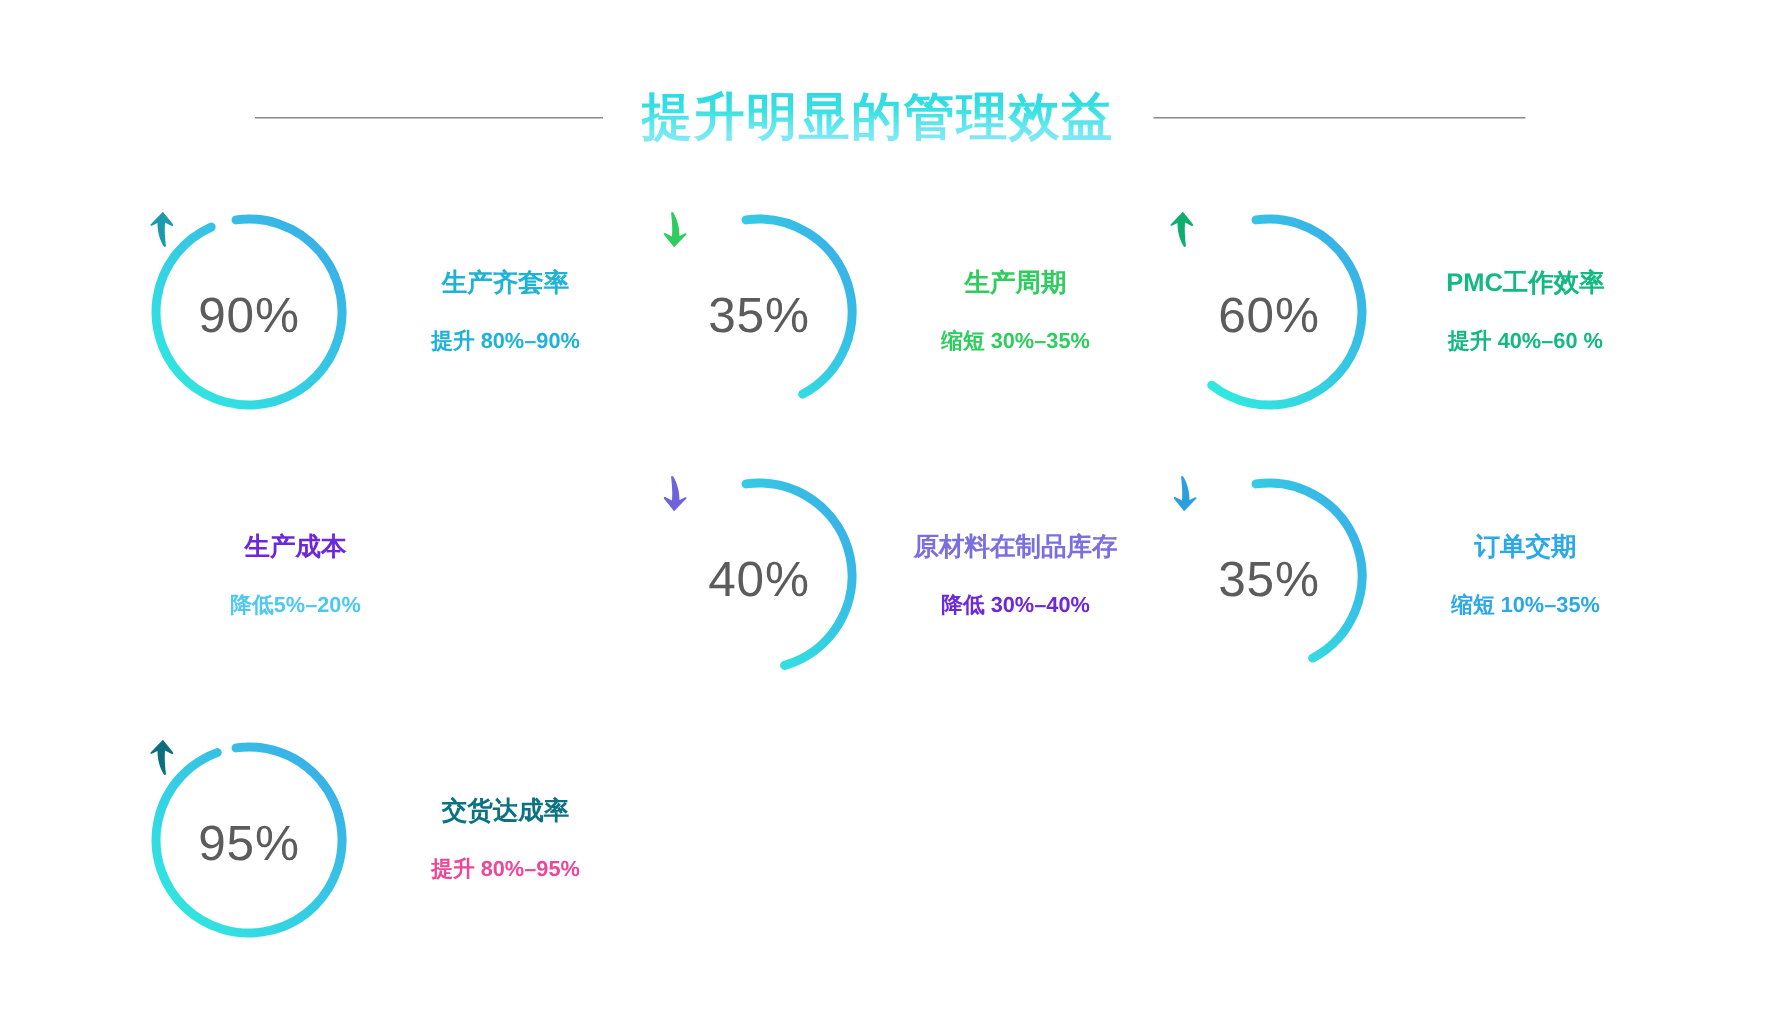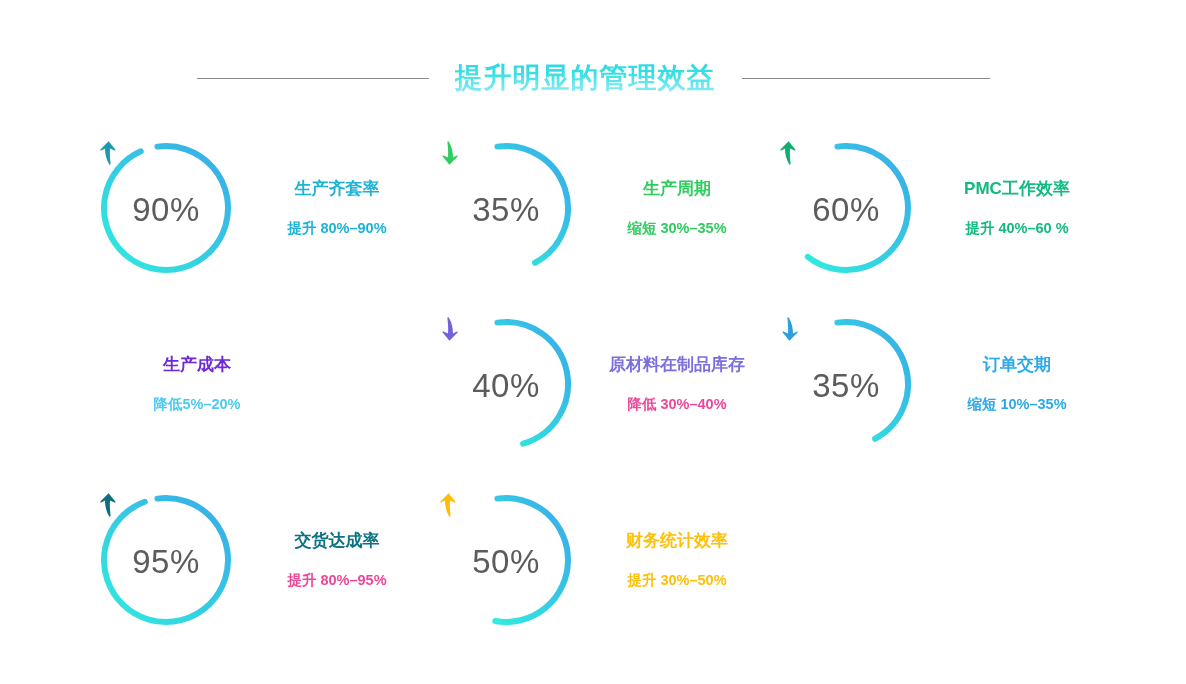--- a/index.html
+++ b/index.html
@@ -33,21 +33,21 @@
   }
   .rule {
     height: 1px;
     background: #8a8a8a;
     flex: 0 0 auto;
   }
   .rule-left  { width: 232px; margin-right: 26px; }
   .rule-right { width: 248px; margin-left: 26px; }
 
   .title {
-    font-size: 28px;
+    font-size: 34px;
     font-weight: bold;
     letter-spacing: 1px;
     white-space: nowrap;
     background: linear-gradient(180deg, #2ad4e8 0%, #37e0e0 38%, #6fe8f2 70%, #9fe4fb 100%);
     -webkit-background-clip: text;
     background-clip: text;
     color: transparent;
     -webkit-text-fill-color: transparent;
   }
 
@@ -224,21 +224,21 @@
           </svg>
           <div class="dial-center">
             <div class="pct">40%</div>
             <svg class="arrow" viewBox="0 0 24 26">
               <path d="M11.6 1.2 L3.4 9.6 C3.0 10.1 3.6 10.8 4.2 10.5 L8.0 8.6 C8.0 13.8 9.2 19.4 12.1 24.2 C12.6 25.0 13.7 24.6 13.6 23.7 C13.0 18.9 12.6 13.6 13.0 8.4 L17.5 10.6 C18.2 10.9 18.8 10.1 18.3 9.5 Z" fill="#6f63dc" transform="rotate(180 12 13)"></path>
             </svg>
           </div>
         </div>
         <div class="texts">
           <div class="label" style="color: rgb(123, 111, 224);">原材料在制品库存</div>
-          <div class="detail" style="color: #ec4899;">降低 30%–40%</div>
+          <div class="detail" style="color: #6d28d9;">降低 30%–40%</div>
         </div>
       </div>
       <div class="cell">
         <div class="dial">
           <svg width="140" height="140" viewBox="0 0 140 140">
             <defs>
               <linearGradient id="rg6" x1="1" y1="0" x2="0" y2="1">
                 <stop offset="0%" stop-color="#3aa9e8"></stop>
                 <stop offset="100%" stop-color="#30ecdf"></stop>
               </linearGradient>
@@ -273,38 +273,15 @@
             <svg class="arrow" viewBox="0 0 24 26">
               <path d="M11.6 1.2 L3.4 9.6 C3.0 10.1 3.6 10.8 4.2 10.5 L8.0 8.6 C8.0 13.8 9.2 19.4 12.1 24.2 C12.6 25.0 13.7 24.6 13.6 23.7 C13.0 18.9 12.6 13.6 13.0 8.4 L17.5 10.6 C18.2 10.9 18.8 10.1 18.3 9.5 Z" fill="#0d6e7d"></path>
             </svg>
           </div>
         </div>
         <div class="texts">
           <div class="label" style="color: rgb(11, 114, 131);">交货达成率</div>
           <div class="detail" style="color: #ec4899;">提升 80%–95%</div>
         </div>
       </div>
-      <div class="cell">
-        <div class="dial">
-          <svg width="140" height="140" viewBox="0 0 140 140">
-            <defs>
-              <linearGradient id="rg8" x1="1" y1="0" x2="0" y2="1">
-                <stop offset="0%" stop-color="#3aa9e8"></stop>
-                <stop offset="100%" stop-color="#30ecdf"></stop>
-              </linearGradient>
-            </defs>
-            <path d="M 61.37 8.60 A 62 62 0 1 1 59.23 131.06" fill="none" stroke="url(#rg8)" stroke-width="6" stroke-linecap="round"></path>
-          </svg>
-          <div class="dial-center">
-            <div class="pct">50%</div>
-            <svg class="arrow" viewBox="0 0 24 26">
-              <path d="M11.6 1.2 L3.4 9.6 C3.0 10.1 3.6 10.8 4.2 10.5 L8.0 8.6 C8.0 13.8 9.2 19.4 12.1 24.2 C12.6 25.0 13.7 24.6 13.6 23.7 C13.0 18.9 12.6 13.6 13.0 8.4 L17.5 10.6 C18.2 10.9 18.8 10.1 18.3 9.5 Z" fill="#fcbe08"></path>
-            </svg>
-          </div>
-        </div>
-        <div class="texts">
-          <div class="label" style="color: rgb(252, 192, 10);">财务统计效率</div>
-          <div class="detail" style="color: rgb(252, 192, 10);">提升 30%–50%</div>
-        </div>
-      </div>
     </div>
 
 </div>
 
 </body></html>

